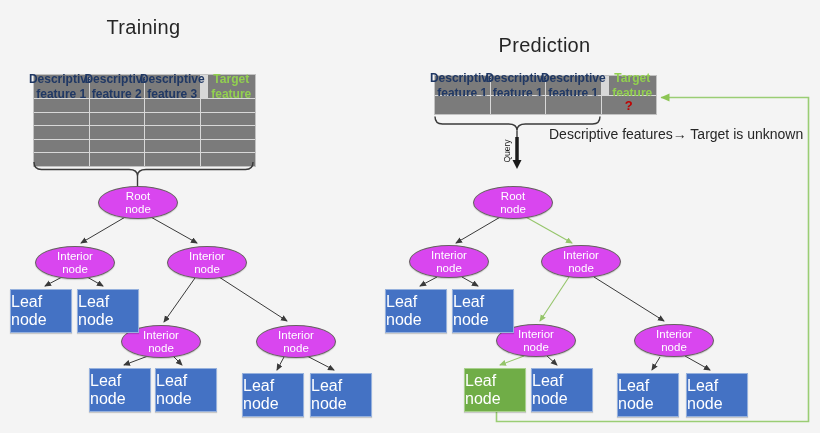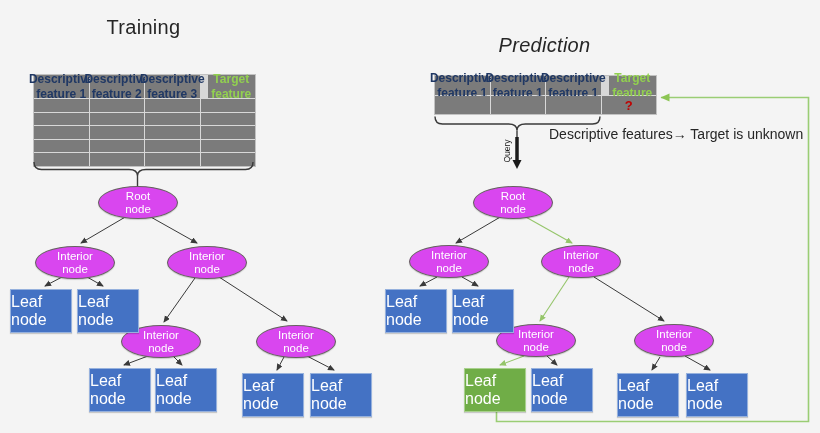--- a/index.html
+++ b/index.html
@@ -147,21 +147,21 @@
     <span>Interior node</span>
     </div>
 
   <div class="leaf" style="left:10px; top:289px;">Leaf node</div>
   <div class="leaf" style="left:77px; top:289px;">Leaf node</div>
   <div class="leaf" style="left:89px; top:368px;">Leaf node</div>
   <div class="leaf" style="left:155px; top:368px;">Leaf node</div>
   <div class="leaf" style="left:242px; top:373px;">Leaf node</div>
   <div class="leaf" style="left:310px; top:373px;">Leaf node</div>
 
-  <div class="title" style="left:434px; top:34px; width:221px;font-style:italic;">Prediction</div>
+  <div class="title" style="left:434px; top:34px; width:221px;">Prediction</div>
 
   <div class="tbl" id="pred-table">
     <div class="cell hdr">Descriptive feature 1</div>
     <div class="cell hdr">Descriptive feature 1</div>
     <div class="cell hdr">Descriptive feature 1</div>
     <div class="cell hdr target">Target feature</div>
     <div class="cell"></div>
     <div class="cell"></div>
     <div class="cell"></div>
     <div class="cell qcell">?</div>

